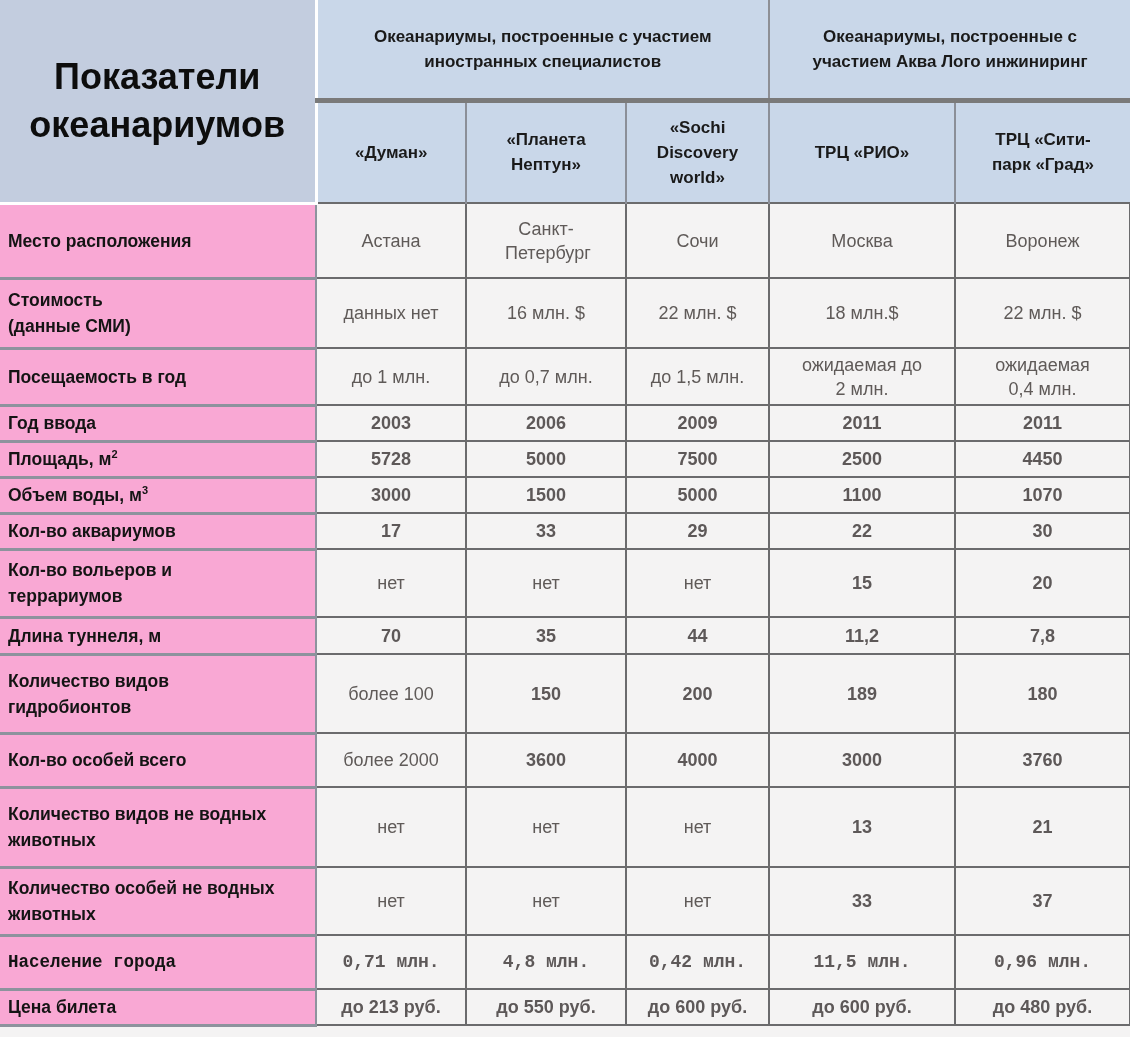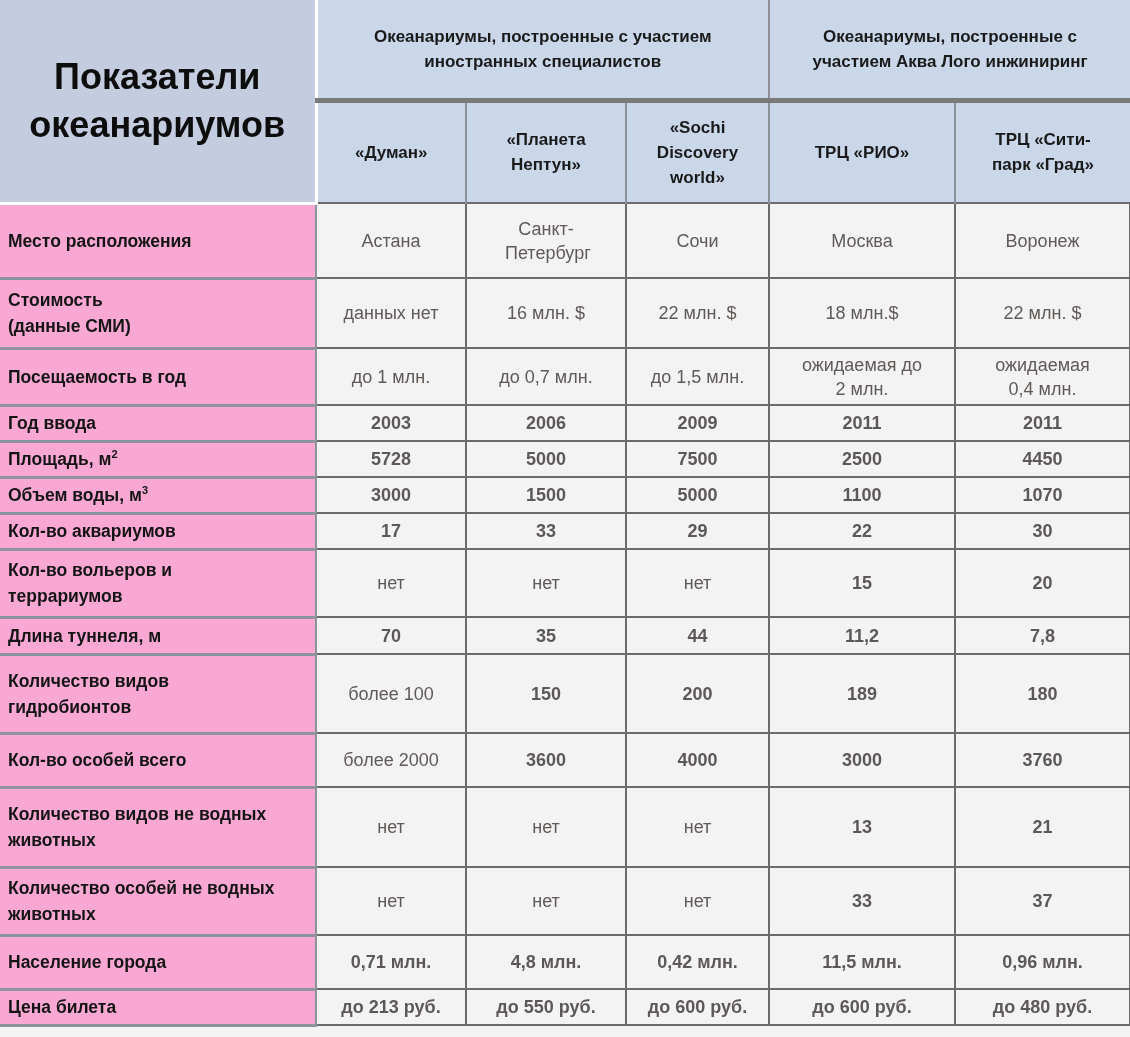--- a/index.html
+++ b/index.html
@@ -333,21 +333,21 @@
           <td class="cell light">
             <div>нет</div>
           </td>
           <td class="cell">
             <div>33</div>
           </td>
           <td class="cell">
             <div>37</div>
           </td>
         </tr>
-        <tr style="height: 54px;">
+        <tr style="height: 54px; font-family: Liberation Mono, monospace;">
           <td class="label"><span>Население города</span></td>
           <td class="cell">
             <div>0,71 млн.</div>
           </td>
           <td class="cell">
             <div>4,8 млн.</div>
           </td>
           <td class="cell">
             <div>0,42 млн.</div>
           </td>

